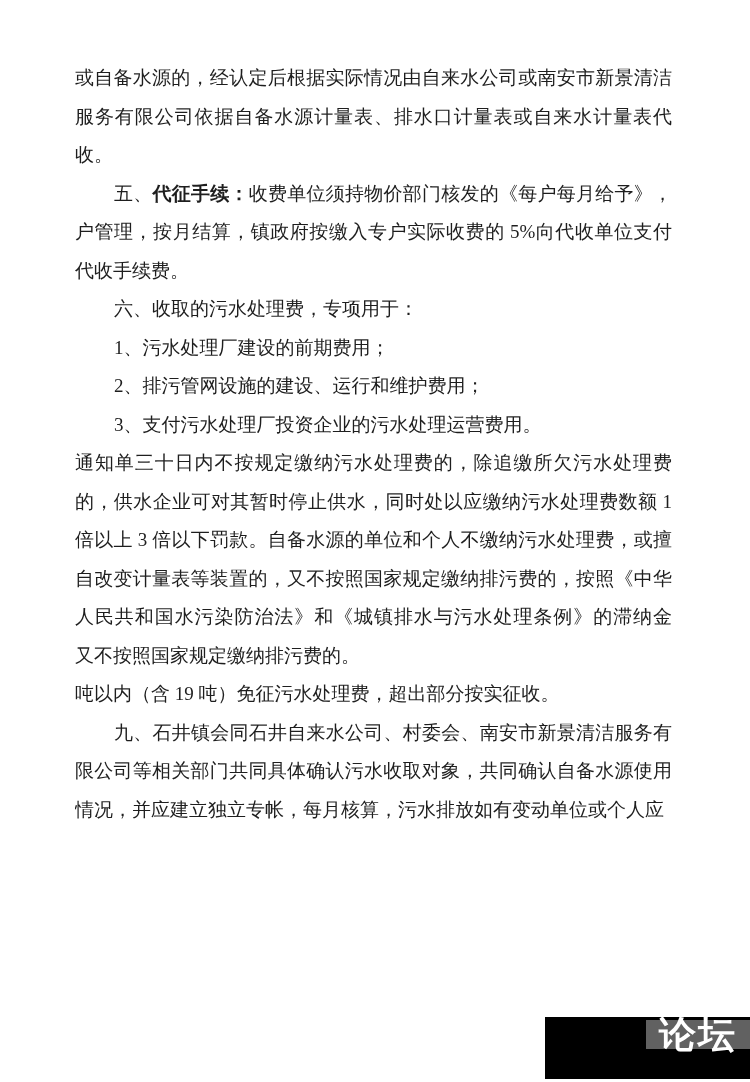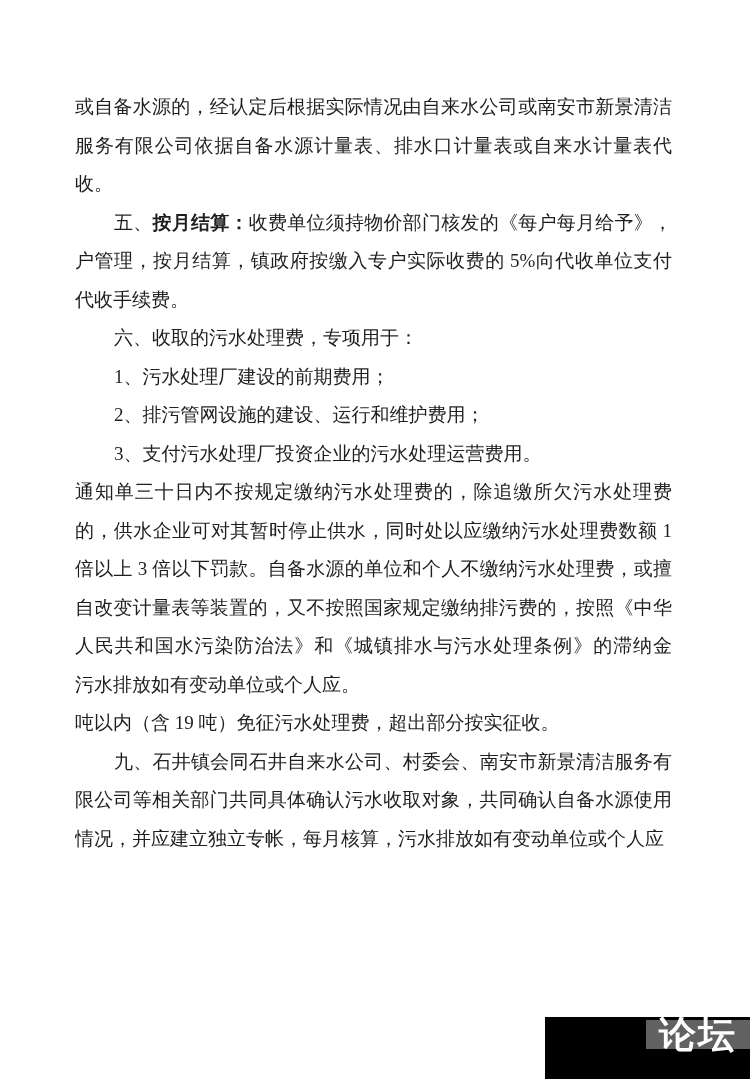--- a/index.html
+++ b/index.html
@@ -8,21 +8,21 @@
     position: relative;
     width: 750px;
     height: 1082px;
     background: #ffffff;
     overflow: hidden;
     font-family: "Liberation Serif", "DejaVu Serif", serif;
   }
   .doc {
     position: absolute;
     left: 75px;
-    top: 88px;
+    top: 59px;
     width: 597px;
     font-size: 19px;
     color: #1e1e1e;
   }
   .para { }
   .line {
     height: 38.5px;
     line-height: 38.5px;
     overflow: hidden;
     text-align: justify;
@@ -65,21 +65,21 @@
 <body>
 
 <div class="page" style="background: rgb(255, 255, 255);">
   <div class="doc" style="color: rgb(30, 30, 30);">
       <div class="para">
         <div class="line"><span>或自备水源的，经认定后根据实际情况由自来水公司或南安市新景清洁</span></div>
         <div class="line"><span>服务有限公司依据自备水源计量表、排水口计量表或自来水计量表代</span></div>
         <div class="line end"><span>收。</span></div>
       </div>
       <div class="para">
-        <div class="line indent"><span>五、</span><b>按月结算：</b><span>收费单位须持物价部门核发的《每户每月给予》，并</span></div>
+        <div class="line indent"><span>五、</span><b>代征手续：</b><span>收费单位须持物价部门核发的《每户每月给予》，并</span></div>
         <div class="line"><span>户管理，按月结算，镇政府按缴入专户实际收费的 5%向代收单位支付</span></div>
         <div class="line end"><span>代收手续费。</span></div>
       </div>
       <div class="para">
         <div class="line end indent"><span>六、收取的污水处理费，专项用于：</span></div>
       </div>
       <div class="para">
         <div class="line end indent"><span>1、污水处理厂建设的前期费用；</span></div>
       </div>
       <div class="para">
@@ -87,21 +87,21 @@
       </div>
       <div class="para">
         <div class="line end indent"><span>3、支付污水处理厂投资企业的污水处理运营费用。</span></div>
       </div>
       <div class="para">
         <div class="line"><span>通知单三十日内不按规定缴纳污水处理费的，除追缴所欠污水处理费</span></div>
         <div class="line"><span>的，供水企业可对其暂时停止供水，同时处以应缴纳污水处理费数额 1</span></div>
         <div class="line"><span>倍以上 3 倍以下罚款。自备水源的单位和个人不缴纳污水处理费，或擅</span></div>
         <div class="line"><span>自改变计量表等装置的，又不按照国家规定缴纳排污费的，按照《中华</span></div>
         <div class="line"><span>人民共和国水污染防治法》和《城镇排水与污水处理条例》的滞纳金</span></div>
-        <div class="line end"><span>污水排放如有变动单位或个人应。</span></div>
+        <div class="line end"><span>又不按照国家规定缴纳排污费的。</span></div>
       </div>
       <div class="para">
         <div class="line end"><span>吨以内（含 19 吨）免征污水处理费，超出部分按实征收。</span></div>
       </div>
       <div class="para">
         <div class="line indent"><span>九、石井镇会同石井自来水公司、村委会、南安市新景清洁服务有</span></div>
         <div class="line"><span>限公司等相关部门共同具体确认污水收取对象，共同确认自备水源使用</span></div>
         <div class="line end"><span>情况，并应建立独立专帐，每月核算，污水排放如有变动单位或个人应</span></div>
       </div>
     </div>

